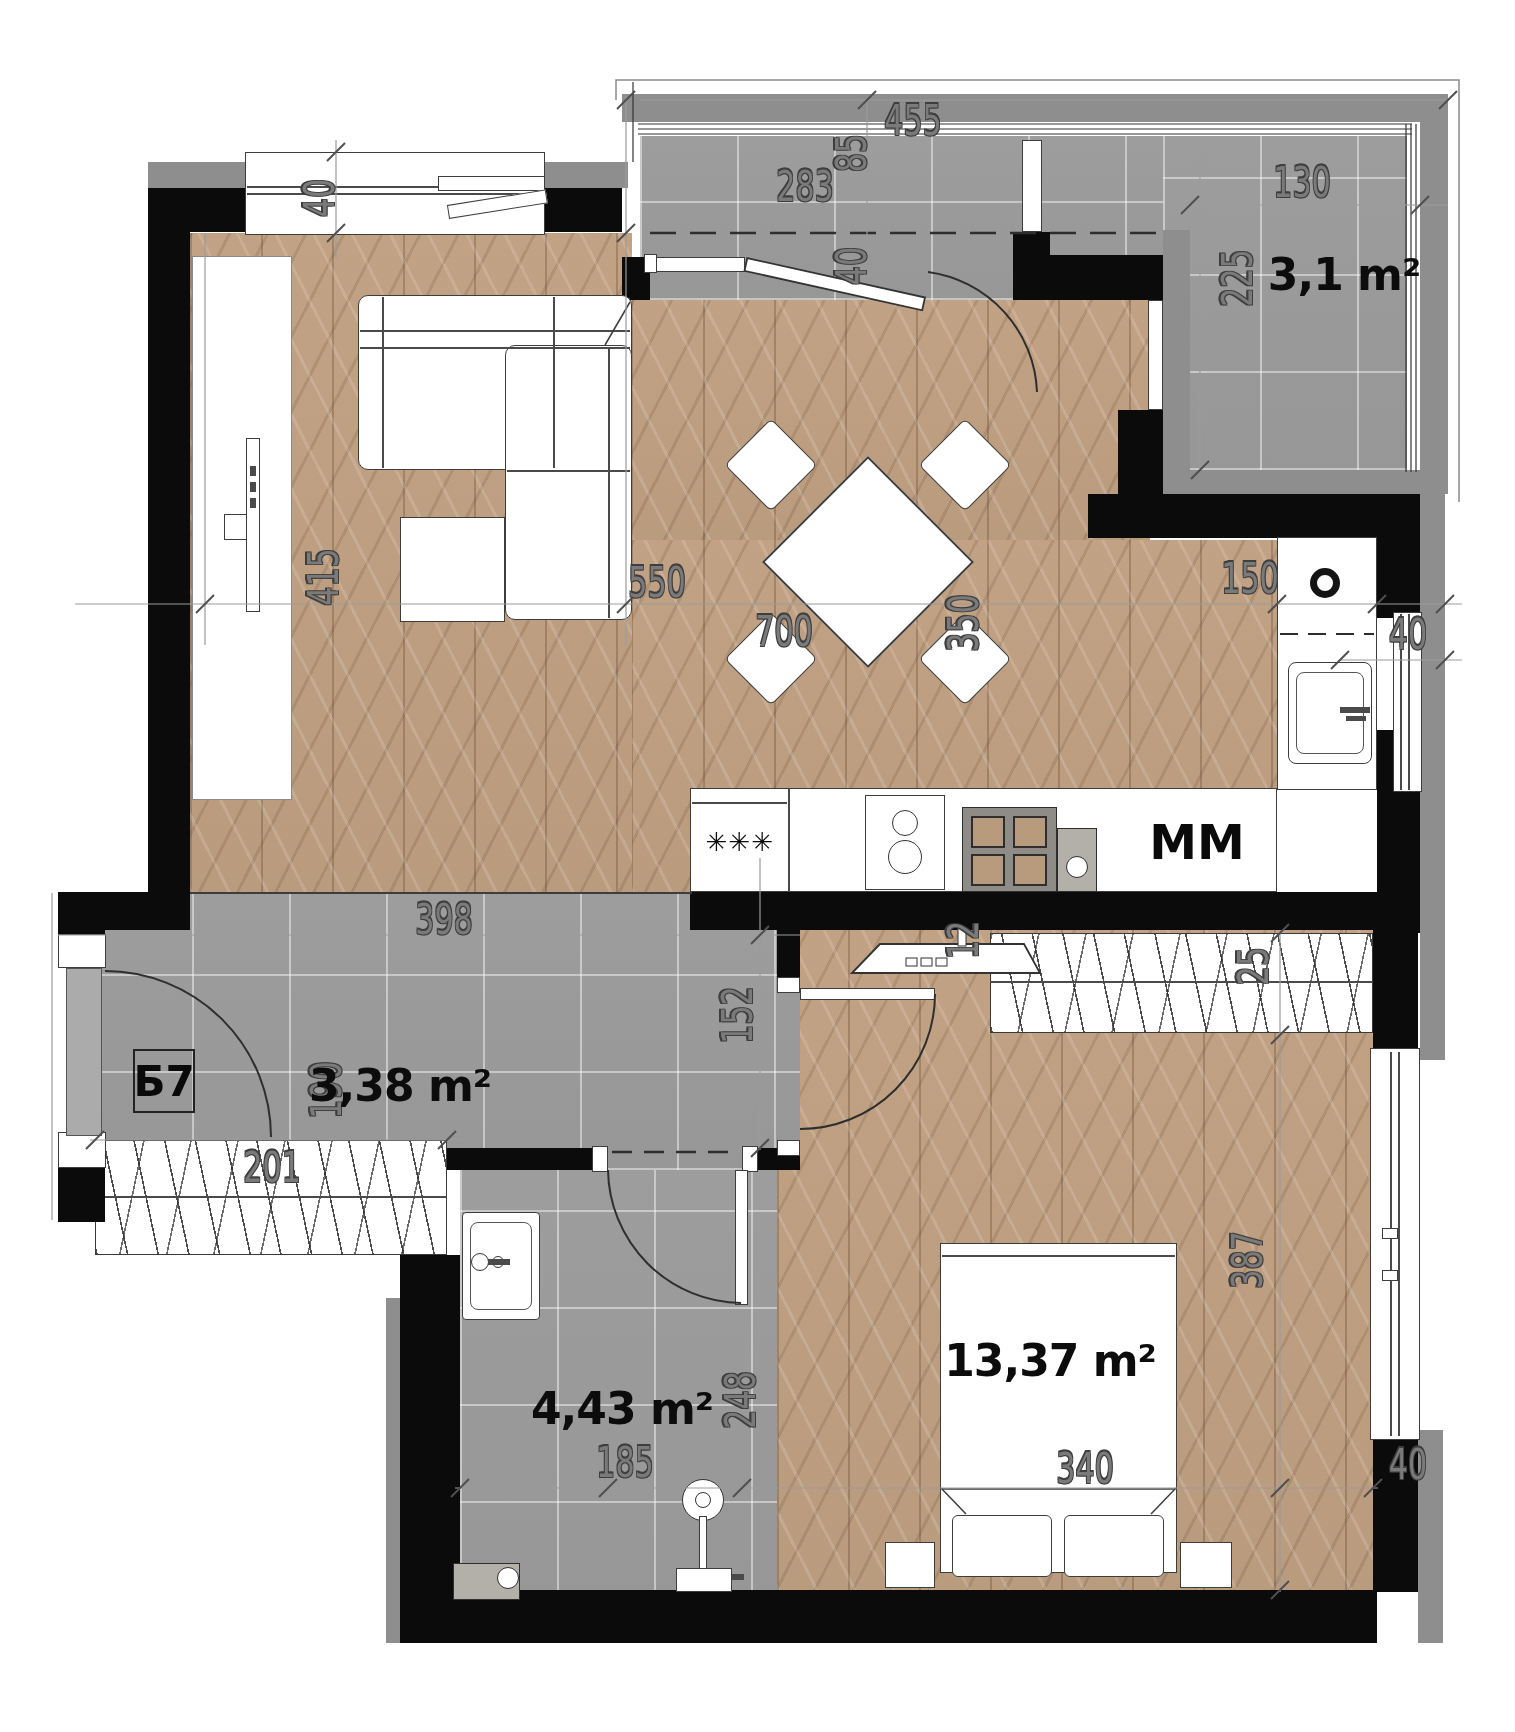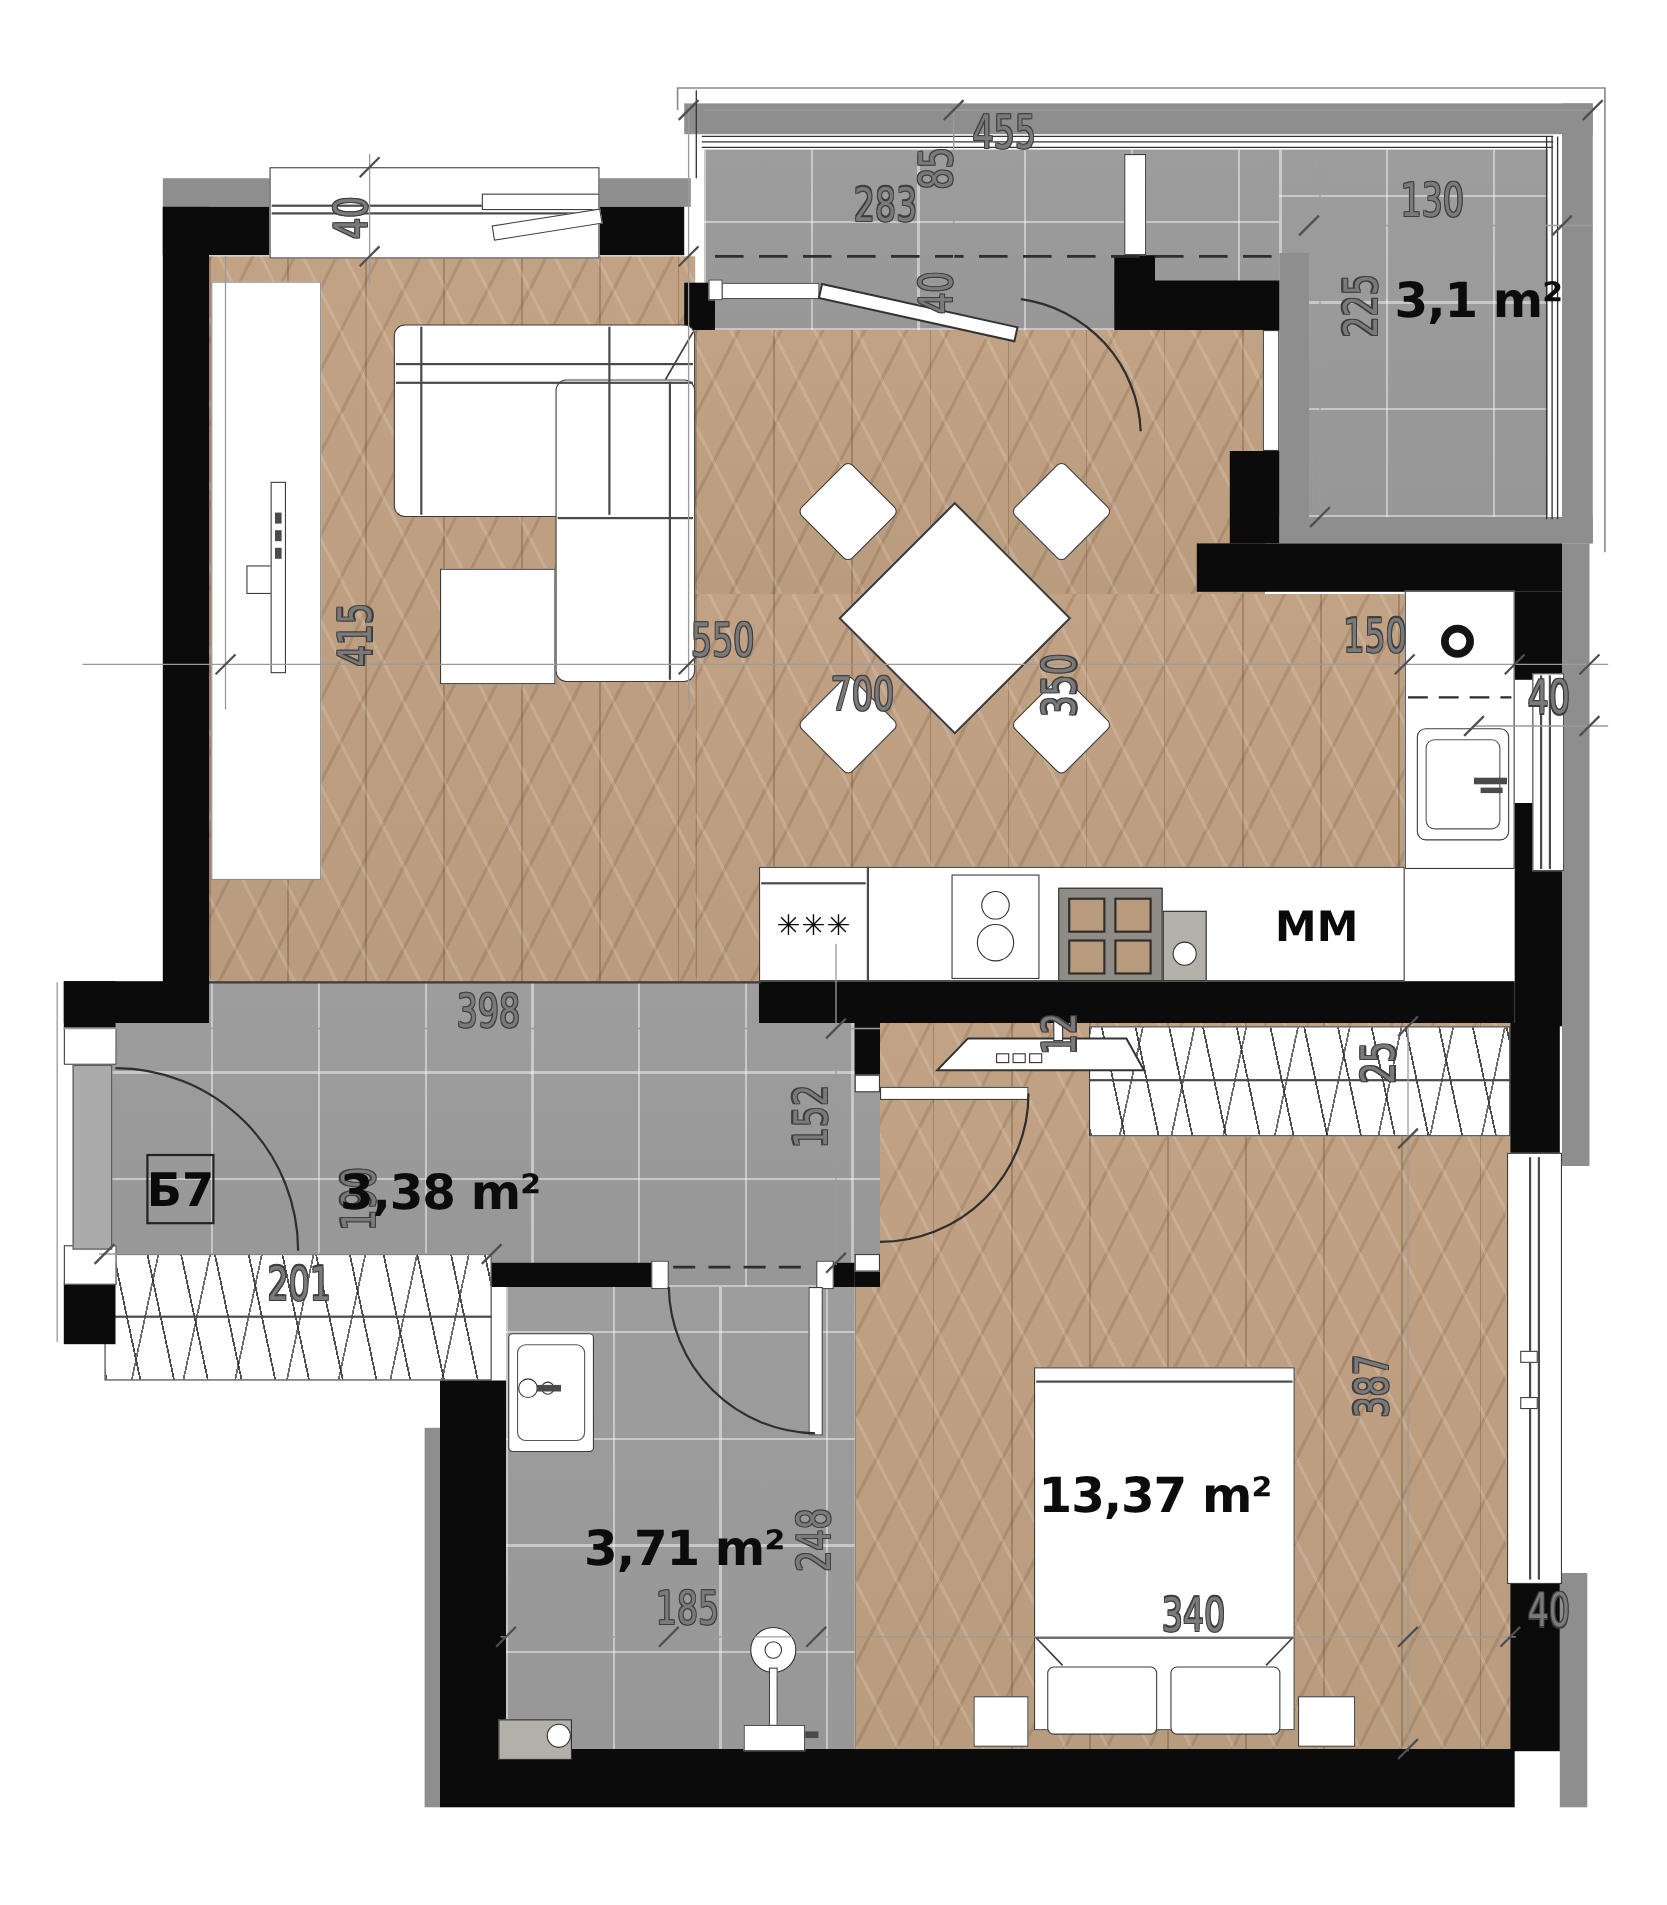--- a/index.html
+++ b/index.html
@@ -293,19 +293,19 @@
   <div class="dim v" style="left:963px;top:940px">12</div>
   <div class="dim v" style="left:1253px;top:966px">25</div>
   <div class="dim v" style="left:740px;top:1400px">248</div>
   <div class="dim" style="left:625px;top:1462px">185</div>
   <div class="dim" style="left:1085px;top:1468px">340</div>
   <div class="dim v" style="left:1247px;top:1260px">387</div>
   <div class="dim" style="left:1408px;top:1464px">40</div>
 
   <div class="area" style="left:1344px;top:274px">3,1 m²</div>
   <div class="area" style="left:400px;top:1085px">3,38 m²</div>
-  <div class="area" style="left:622px;top:1408px">3,71 m²</div>
+  <div class="area" style="left:622px;top:1408px">4,43 m²</div>
   <div class="area" style="left:1050px;top:1360px">13,37 m²</div>
 
-  <div class="lbl" style="left:1197px;top:842px;font-size:38px">MM</div>
+  <div class="lbl" style="left:1197px;top:842px;font-size:48px">MM</div>
   <div class="lbl" style="left:740px;top:842px;font-size:26px;letter-spacing:1px">✳✳✳</div>
 
 </div>
 
 </body></html>

